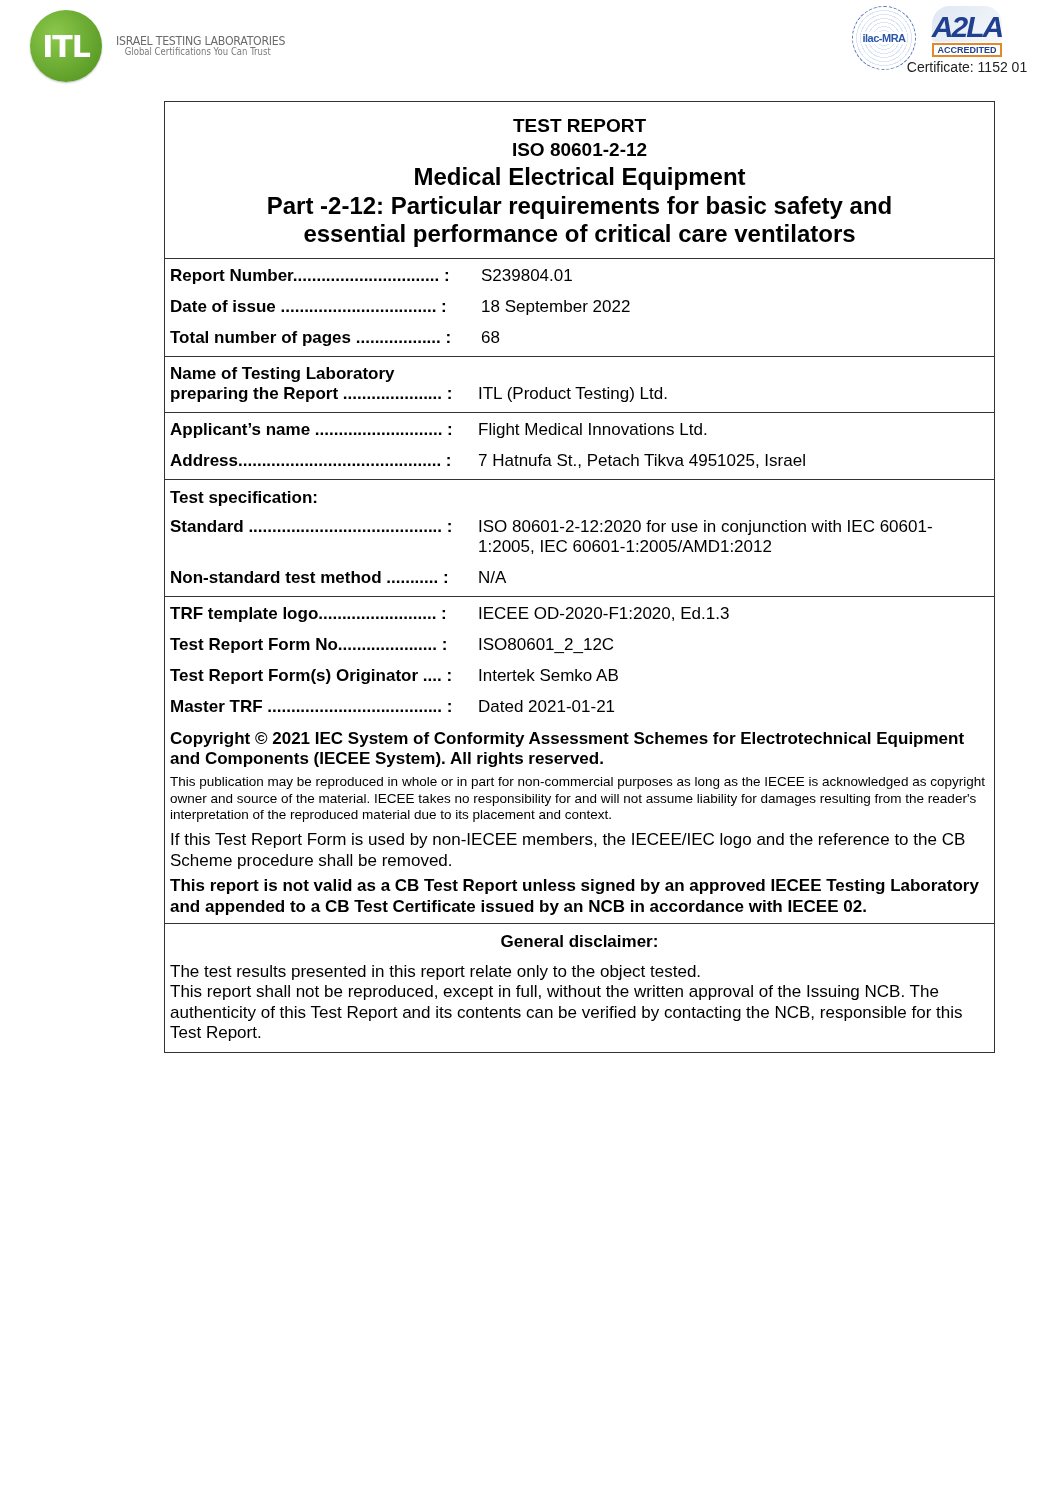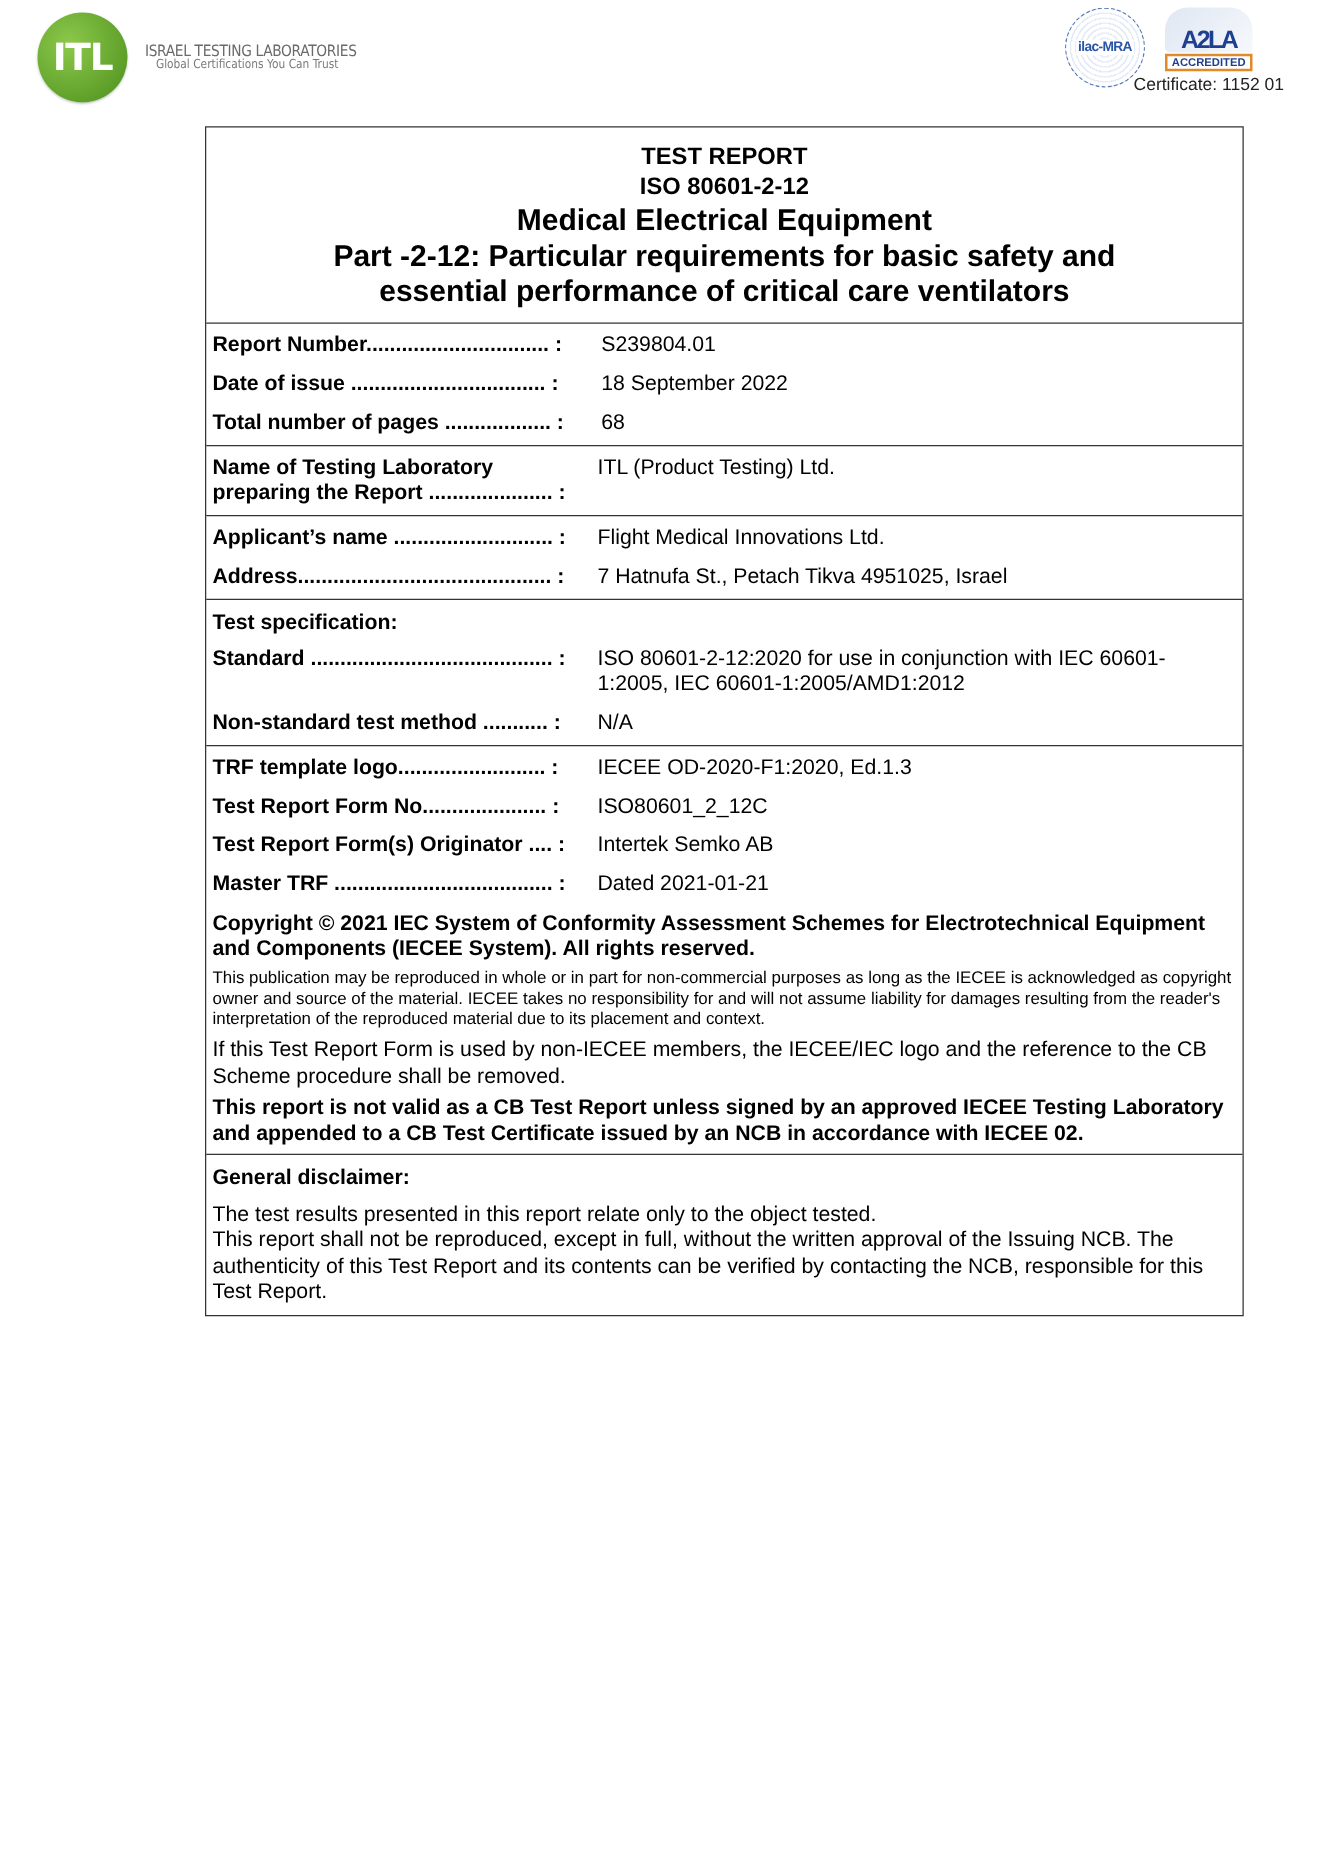--- a/index.html
+++ b/index.html
@@ -7,42 +7,42 @@
   .header-logo { position: absolute; left: 30px; top: 10px; display: flex; align-items: center; }
   .itl-circle { width: 72px; height: 72px; border-radius: 50%; background: radial-gradient(circle at 35% 35%, #8cc84b, #5fa02a 70%, #4e8a20); display: flex; align-items: center; justify-content: center; color: #fff; font-family: "DejaVu Sans", sans-serif; font-weight: bold; font-size: 30px; letter-spacing: -1px; box-shadow: 0 1px 2px rgba(0,0,0,0.25); }
   .itl-text { margin-left: 14px; line-height: 1.05; text-align: center; }
   .itl-name { font-family: "DejaVu Sans", sans-serif; font-size: 12.5px; color: #6a6a6a; letter-spacing: -0.3px; transform: scaleX(0.88); transform-origin: left; white-space: nowrap; }
   .itl-slogan { font-family: "DejaVu Sans", sans-serif; font-size: 10px; color: #7a7a7a; transform: scaleX(0.85); transform-origin: left; white-space: nowrap; }
   .accred { position: absolute; left: 852px; top: 6px; display: flex; align-items: flex-start; }
   .ilac { width: 62px; height: 62px; border-radius: 50%; border: 1px dashed #5578b8; display: flex; align-items: center; justify-content: center; background: repeating-radial-gradient(circle, #fff 0 3px, #dde6f5 3px 4px); }
   .ilac span { font-size: 11px; font-weight: bold; color: #2a56a8; background: #fff; padding: 0 1px; letter-spacing: -0.5px; }
   .a2la { margin-left: 14px; width: 74px; display: flex; flex-direction: column; align-items: center; }
   .a2la-mark { width: 70px; height: 36px; border-radius: 18px 18px 4px 4px; background: linear-gradient(135deg, #dfe7f3, #f6f8fb); position: relative; display: flex; align-items: flex-end; justify-content: center; }
-  .a2la-mark span { font-size: 20px; font-weight: bold; color: #1f3f8f; letter-spacing: -2px; line-height: 1; }
+  .a2la-mark span { font-size: 30px; font-weight: bold; color: #1f3f8f; font-style: italic; letter-spacing: -2px; line-height: 1; }
   .a2la-badge { margin-top: 1px; border: 2px solid #e08a2a; color: #1f3f8f; font-size: 9px; font-weight: bold; padding: 0 3px; background: #fff; }
   .a2la-cert { font-size: 14px; color: #222; margin-top: 2px; white-space: nowrap; }
 
   .report { position: absolute; left: 164px; top: 101px; width: 831px; border: 1.5px solid #333; box-sizing: border-box; }
   .title-block { text-align: center; border-bottom: 1.5px solid #333; padding: 12px 0 10px; font-weight: bold; }
   .t1, .t2 { font-size: 19px; line-height: 24px; }
   .t3 { font-size: 24px; line-height: 30px; }
   .t4 { font-size: 24px; line-height: 28px; }
   .section { border-bottom: 1.5px solid #333; padding: 2px 0; }
   .section:last-child { border-bottom: none; }
   .row { display: flex; font-size: 17px; line-height: 20px; padding: 5px 0 6px; }
   .label { width: 297px; padding-left: 5px; font-weight: bold; white-space: nowrap; box-sizing: border-box; }
   .label-multi { white-space: normal; }
   .value { flex: 1; padding-left: 16px; padding-right: 40px; }
   .v-shift { padding-left: 19px; }
   .section-title { font-size: 17px; font-weight: bold; padding: 6px 5px 4px; }
   .copyright-head { font-size: 17px; font-weight: bold; line-height: 20px; padding: 6px 5px 2px; }
   .small-print { font-size: 13.5px; line-height: 16.5px; padding: 3px 5px 2px; }
   .para { font-size: 17px; line-height: 21px; padding: 3px 5px 1px; }
   .para-bold { font-size: 17px; line-height: 21px; font-weight: bold; padding: 3px 5px 4px; }
-  .disclaimer-head { font-size: 17px; font-weight: bold; padding: 6px 5px 8px; }
+  .disclaimer-head { font-size: 17px; font-weight: bold; padding: 6px 5px 8px; text-align: center; }
   .disclaimer-body { font-size: 17px; line-height: 20.5px; padding: 2px 5px 6px; }
 </style>
 </head>
 <body>
 
 <div class="header-logo">
   <div class="itl-circle">ITL</div>
   <div class="itl-text">
     <div class="itl-name">ISRAEL TESTING LABORATORIES</div>
     <div class="itl-slogan">Global Certifications You Can Trust</div>
@@ -80,21 +80,21 @@
       <div class="label">Date of issue ................................. :</div>
       <div class="value v-shift">18 September 2022</div>
     </div>
     <div class="row">
       <div class="label">Total number of pages .................. :</div>
       <div class="value v-shift">68</div>
     </div>
   </div>
 
   <div class="section">
-    <div class="row" style="">
+    <div class="row" style="align-items:flex-end;">
       <div class="label label-multi">
         <div>Name of Testing Laboratory</div>
         <div>preparing the Report ..................... :</div>
       </div>
       <div class="value">ITL (Product Testing) Ltd.</div>
     </div>
   </div>
 
   <div class="section">
     <div class="row">

